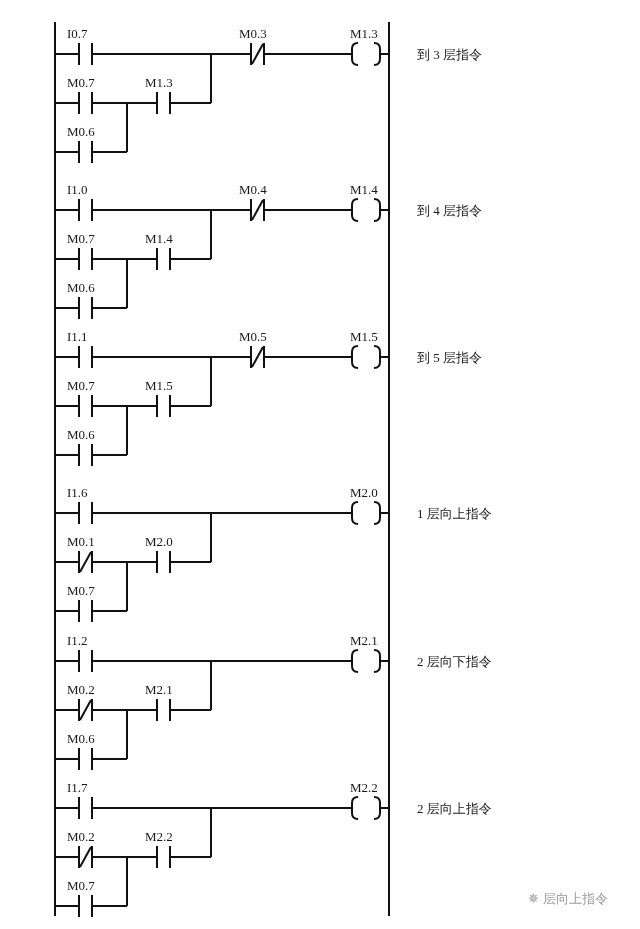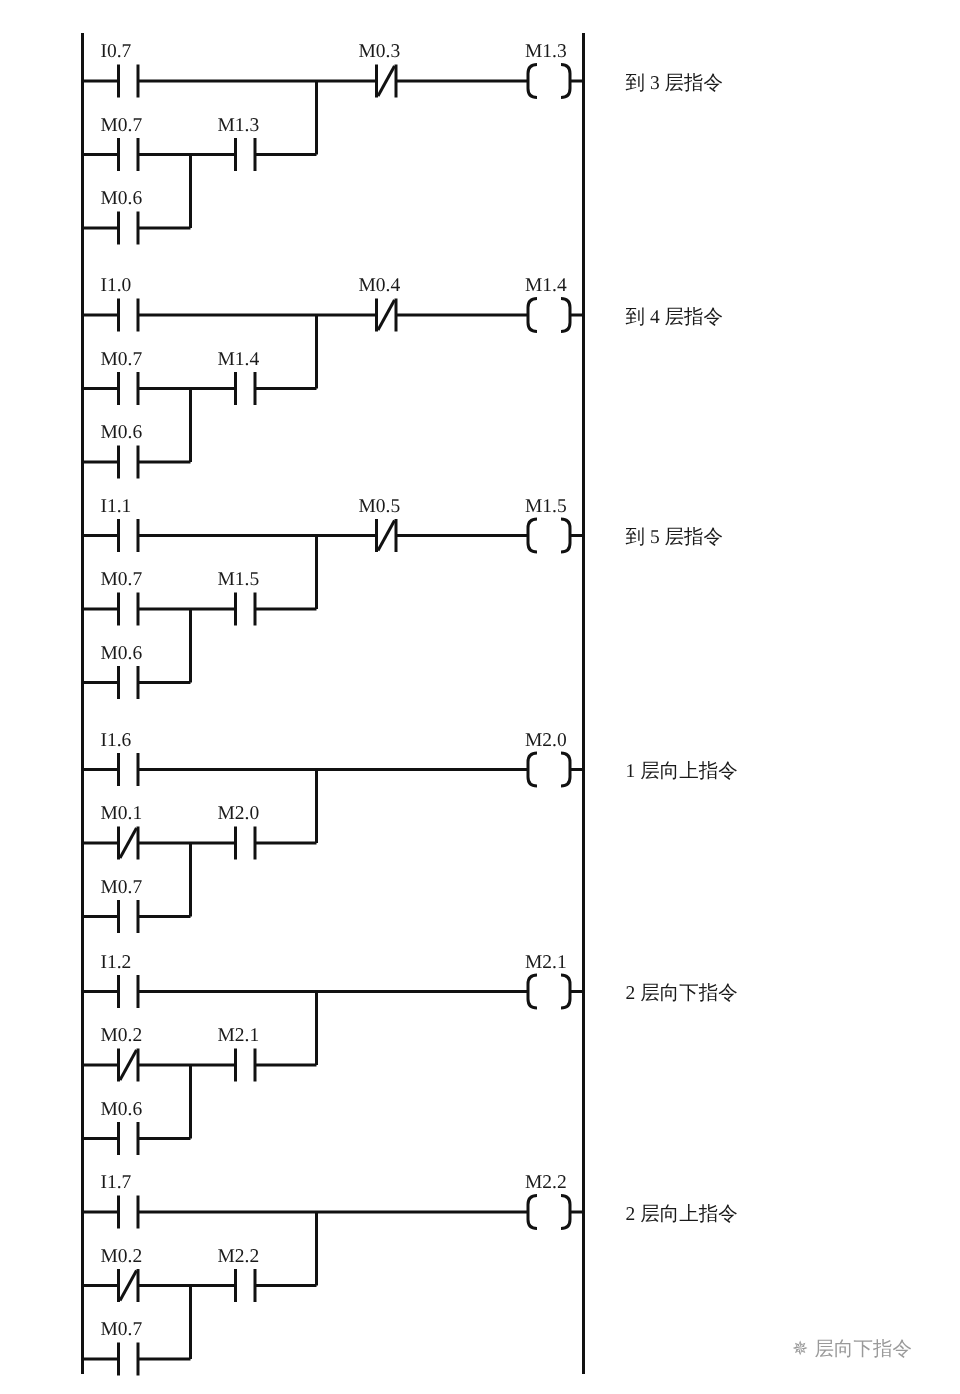--- a/index.html
+++ b/index.html
@@ -269,14 +269,14 @@
         </g>
         <line class="wire" x1="92" y1="906" x2="127" y2="906"></line>
         <line class="wire" x1="127" y1="906" x2="127" y2="857"></line>
         <text class="cmt" x="417" y="813">2 层向上指令</text>
       </g>
     </g>
 </svg>
 
 <div class="wm">
   <span>✵</span>
-  <span>层向下指令</span>
+  <span>层向上指令</span>
 </div>
 
 </body></html>

